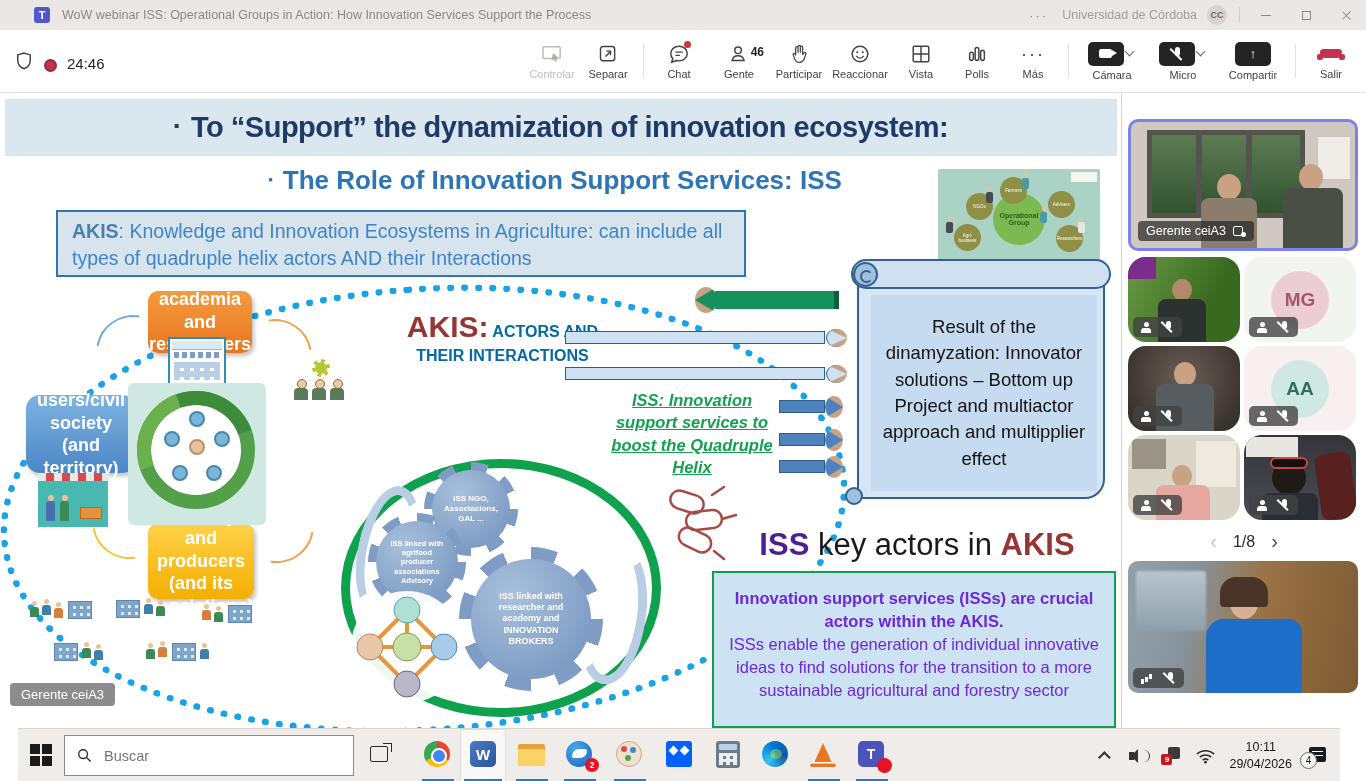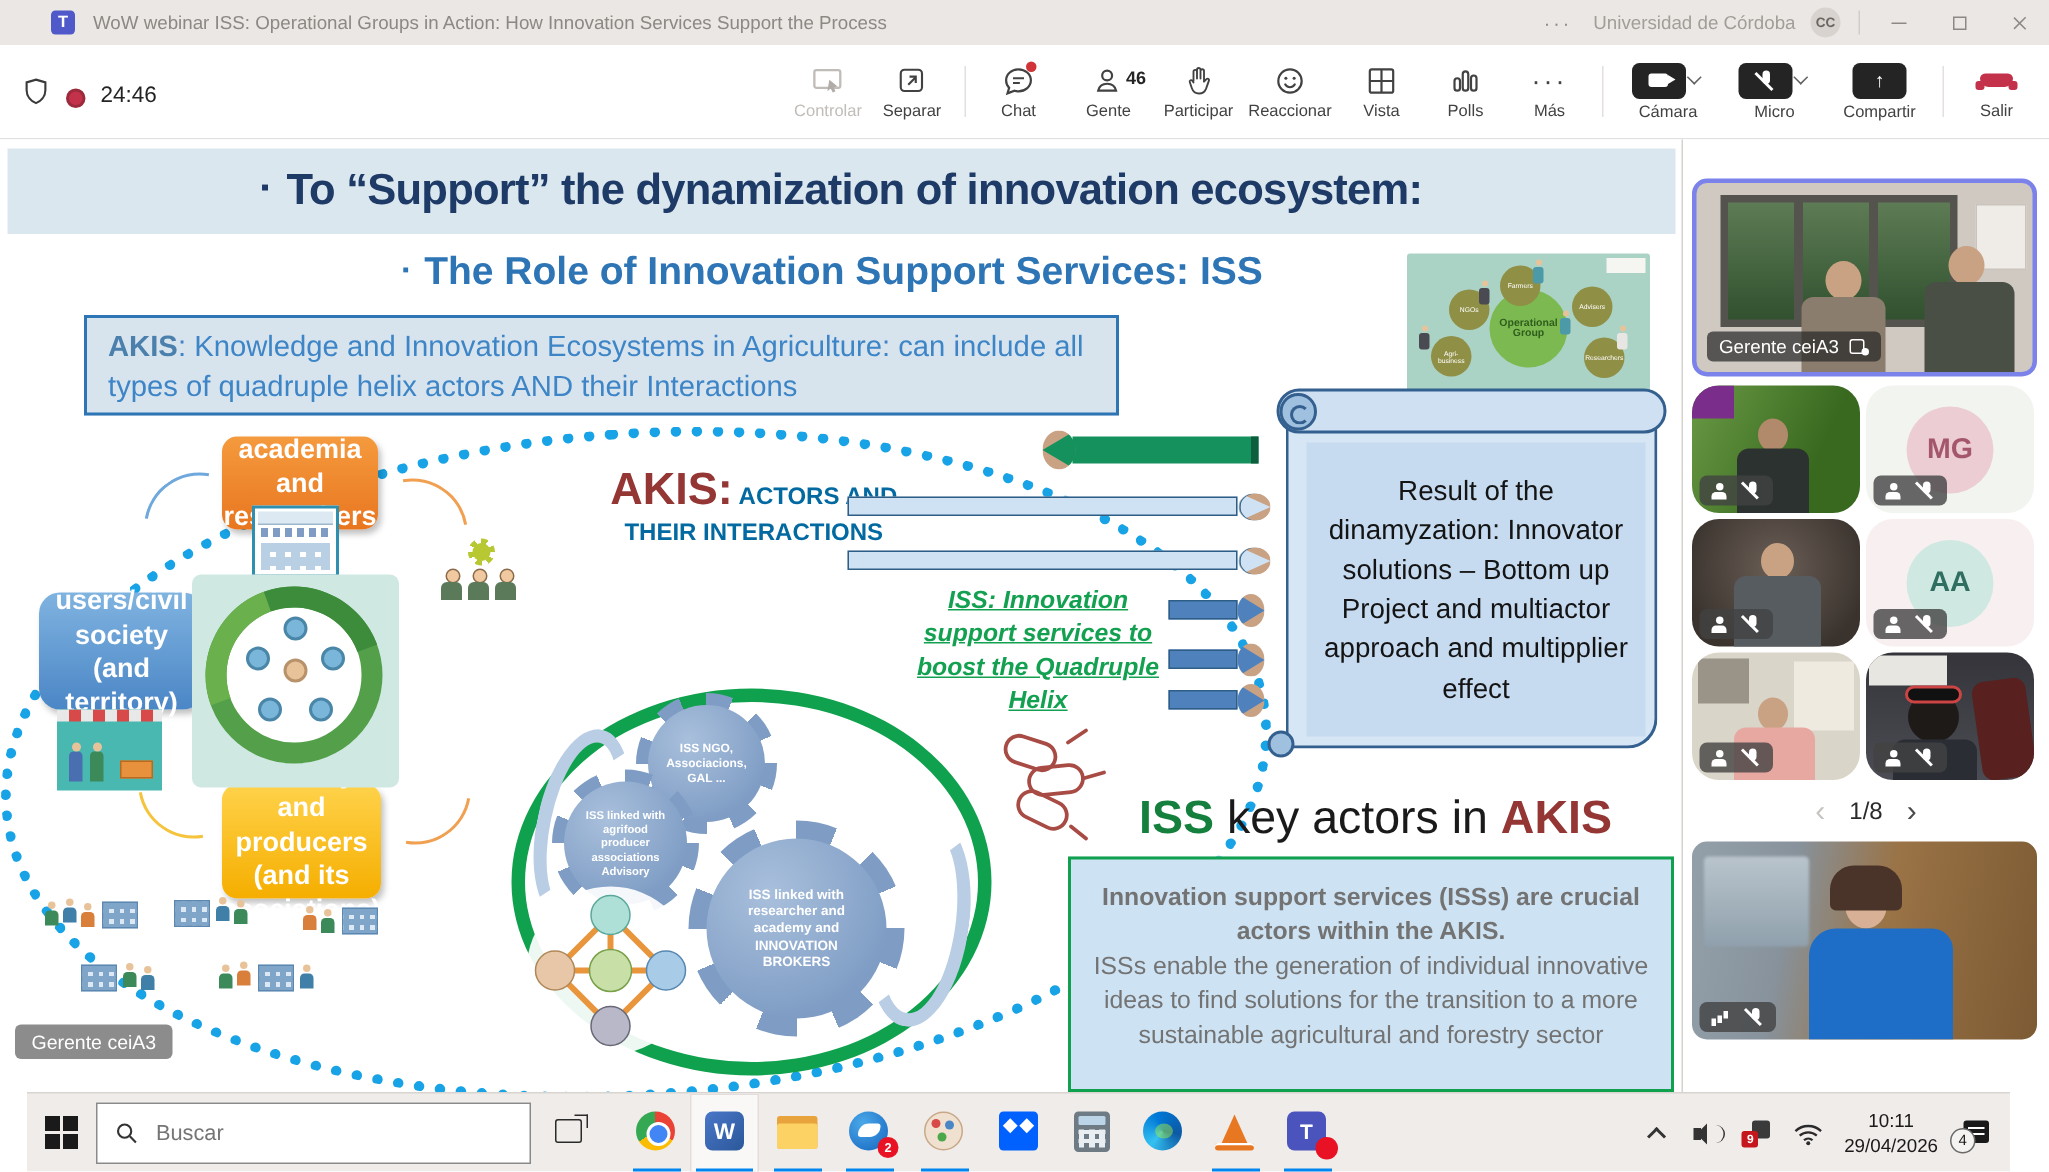--- a/index.html
+++ b/index.html
@@ -109,25 +109,25 @@
   .gear { position:absolute; border-radius:50%; background:repeating-conic-gradient(#7e9cc4 0deg 22deg, transparent 22deg 45deg); }
   .gear .core { position:absolute; inset:8%; border-radius:50%; background:radial-gradient(circle at 35% 30%, #a9c0dc, #7e9cc4 75%); display:flex; align-items:center; justify-content:center; text-align:center; color:#fff; font-weight:bold; padding:10%; line-height:1.25; }
   .g1 { left:424px; top:369px; width:94px; height:94px; }
   .g1 .core { font-size:8px; }
   .g2 { left:368px; top:420px; width:98px; height:98px; }
   .g2 .core { font-size:7.5px; }
   .g3 { left:459px; top:454px; width:144px; height:144px; }
   .g3 .core { font-size:9px; }
 
   .keyactors { position:absolute; left:716px; top:434px; width:402px; text-align:center; font-size:31px; white-space:nowrap; }
-  .ka-iss { color:#15803d; font-weight:bold; }
+  .ka-iss { color:#4c1d95; font-weight:bold; }
   .ka-mid { color:#1a1a1a; font-weight:300; }
   .ka-akis { color:#943634; font-weight:bold; }
 
-  .greenbox { position:absolute; left:712px; top:478px; width:404px; height:157px; background:#cde2f2; border:2px solid #10a14e; overflow:hidden; padding:14px 10px 0; text-align:center; color:#737373; font-size:16.5px; line-height:1.4; }
+  .greenbox { position:absolute; left:712px; top:478px; width:404px; height:157px; background:#cde2f2; border:2px solid #10a14e; overflow:hidden; padding:14px 10px 0; text-align:center; color:#6d28d9; font-size:16.5px; line-height:1.4; }
   .greenbox b { display:block; }
 
   .presenter { position:absolute; left:10px; top:590px; background:rgba(120,120,120,.85); color:#fff; font-size:13px; padding:4px 11px; border-radius:4px; }
 
   
   .hbox { position:absolute; border-radius:10px; color:#fff; font-weight:bold; font-size:18px; display:flex; align-items:center; justify-content:center; text-align:center; padding:4px 6px; line-height:1.25; box-shadow:2px 3px 4px rgba(0,0,0,.25); }
   .hb-academia { left:148px; top:198px; width:104px; height:62px; background:linear-gradient(#f59a3e,#e8761f); }
   .hb-users { left:26px; top:302px; width:110px; height:78px; background:linear-gradient(#7fb3e0,#4b86c6); border-radius:14px; }
   .hb-gov { left:260px; top:310px; width:92px; height:68px; background:linear-gradient(#b8b8b8,#8f8f8f); font-weight:normal; }
   .hb-industry { left:148px; top:430px; width:106px; height:76px; background:linear-gradient(#ffd24a,#f5ae00); }

